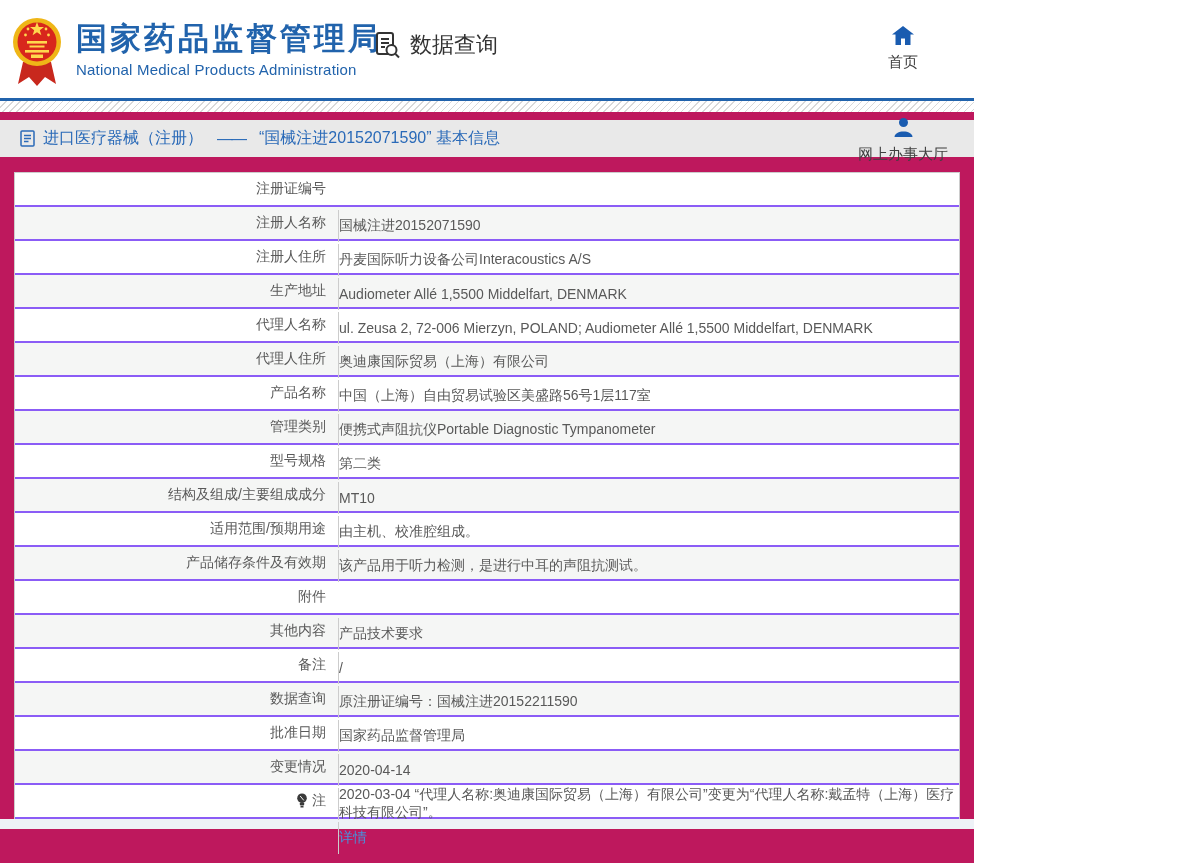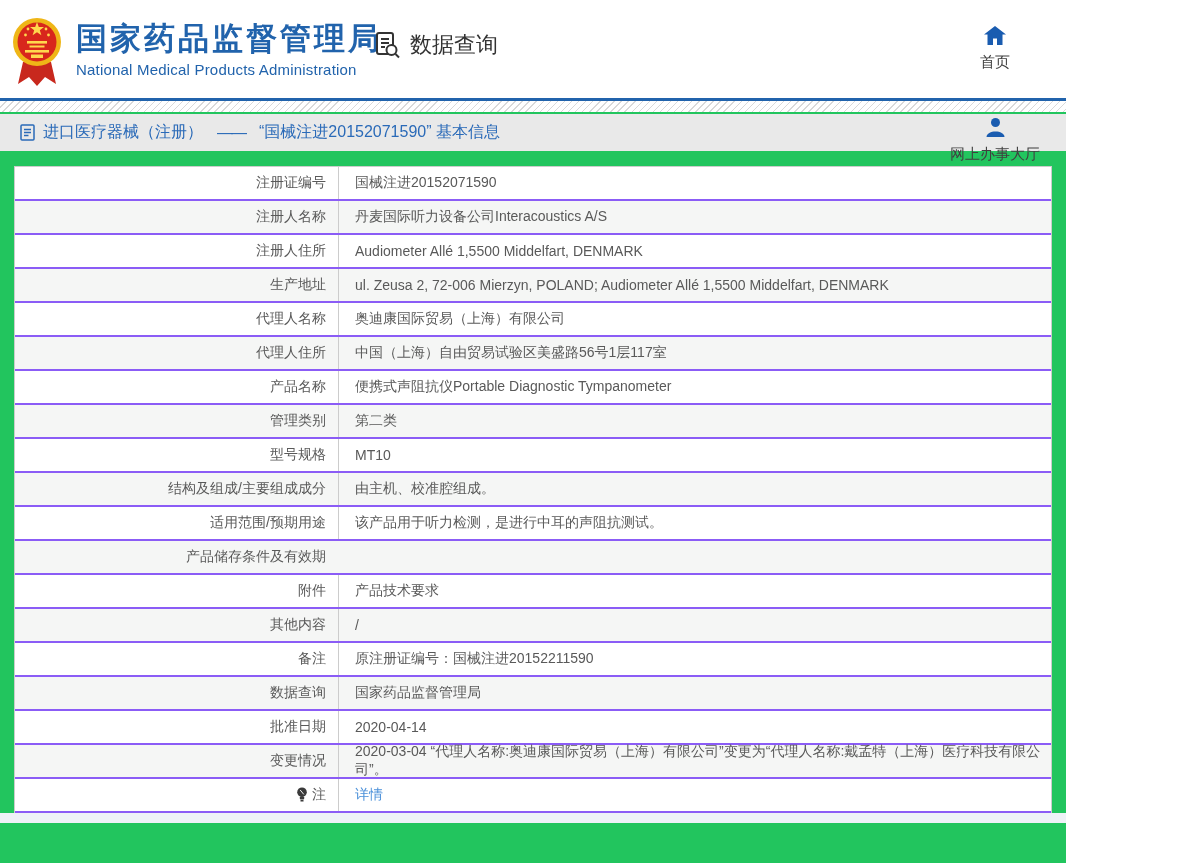--- a/index.html
+++ b/index.html
@@ -1,20 +1,20 @@
 <!DOCTYPE html>
 <html><head>
 <meta charset="utf-8">
 <style>
   * { margin:0; padding:0; box-sizing:border-box; }
   body {
     font-family: "Liberation Sans", "DejaVu Sans", sans-serif;
     background:#ffffff;
   }
-  .page { width:1066px; height:863px; background:#22c55e; position:relative; overflow:hidden; }
+  .page { width:974px; height:863px; background:#be185d; position:relative; overflow:hidden; }
 
   
   .site-header { height:98px; position:relative; background:#fff; }
   .logo-block { position:absolute; left:12px; top:12px; display:flex; align-items:flex-start; gap:14px; }
   .emblem { flex:0 0 auto; }
   .titles { padding-top:10px; }
   .site-title { font-size:31px; font-weight:bold; color:#2163ac; letter-spacing:3px; line-height:1.1; }
   .site-subtitle { font-size:15px; color:#2163ac; margin-top:5px; font-weight:500; letter-spacing:0.2px; }
 
   .data-query { position:absolute; left:374px; top:30px; display:flex; align-items:center; gap:9px;
@@ -23,32 +23,32 @@
   .top-nav { position:absolute; right:26px; top:26px; display:flex; gap:46px;flex-direction:column; }
   .nav-item { display:flex; flex-direction:column; align-items:center; gap:8px; cursor:pointer;
               text-decoration:none; }
   .nav-item .nav-label { font-size:15px; color:#404040; }
 
   .blue-line { height:3px; background:#2163ac; }
   .hatch-band { height:11px;
     background: repeating-linear-gradient(135deg, #ffffff 0px, #ffffff 4px, #d9d9d9 4px, #d9d9d9 5px); }
 
   
-  .breadcrumb-bar { margin-top:2px; height:37px; background:#e9e9e9; display:flex; align-items:center;
+  .breadcrumb-bar { margin-top:8px; height:37px; background:#e9e9e9; display:flex; align-items:center;
                     padding-left:20px; font-size:16px; color:#2a6ab8; gap:6px; }
   .breadcrumb-bar .dash { margin:0 8px; letter-spacing:-2px; }
   .crumb-doc { margin-right:2px; display:flex; align-items:center; }
 
   
   .info-table { margin:15px 14px 0 14px; border:1px solid #ccc; border-bottom:none; }
   .t-row { display:flex; height:34px; border-bottom:2px solid #8b5cf6; background:#fff; }
   .t-row:nth-child(even) { background:#f5f6f5; }
   .cell { display:flex; align-items:center; font-size:14px; color:#595959; height:100%; }
   .cell.label { width:323px; justify-content:flex-end; text-align:right; padding-right:12px; gap:4px; }
-  .cell.value { flex:1; padding-left:16px; border-left:1px solid #ccc; }
+  .cell.value { flex:1; padding-left:0; border-left:1px solid #ccc;margin-top:37px; }
   .cell.value.empty { border-left:none; }
   .cell.value a { color:#4a90d9; text-decoration:none; }
   .bulb { display:flex; align-items:center; }
 
   .bottom-band { height:10px; background:#eef2f7; }
 </style>
 </head>
 <body>
 
 <div class="page">

